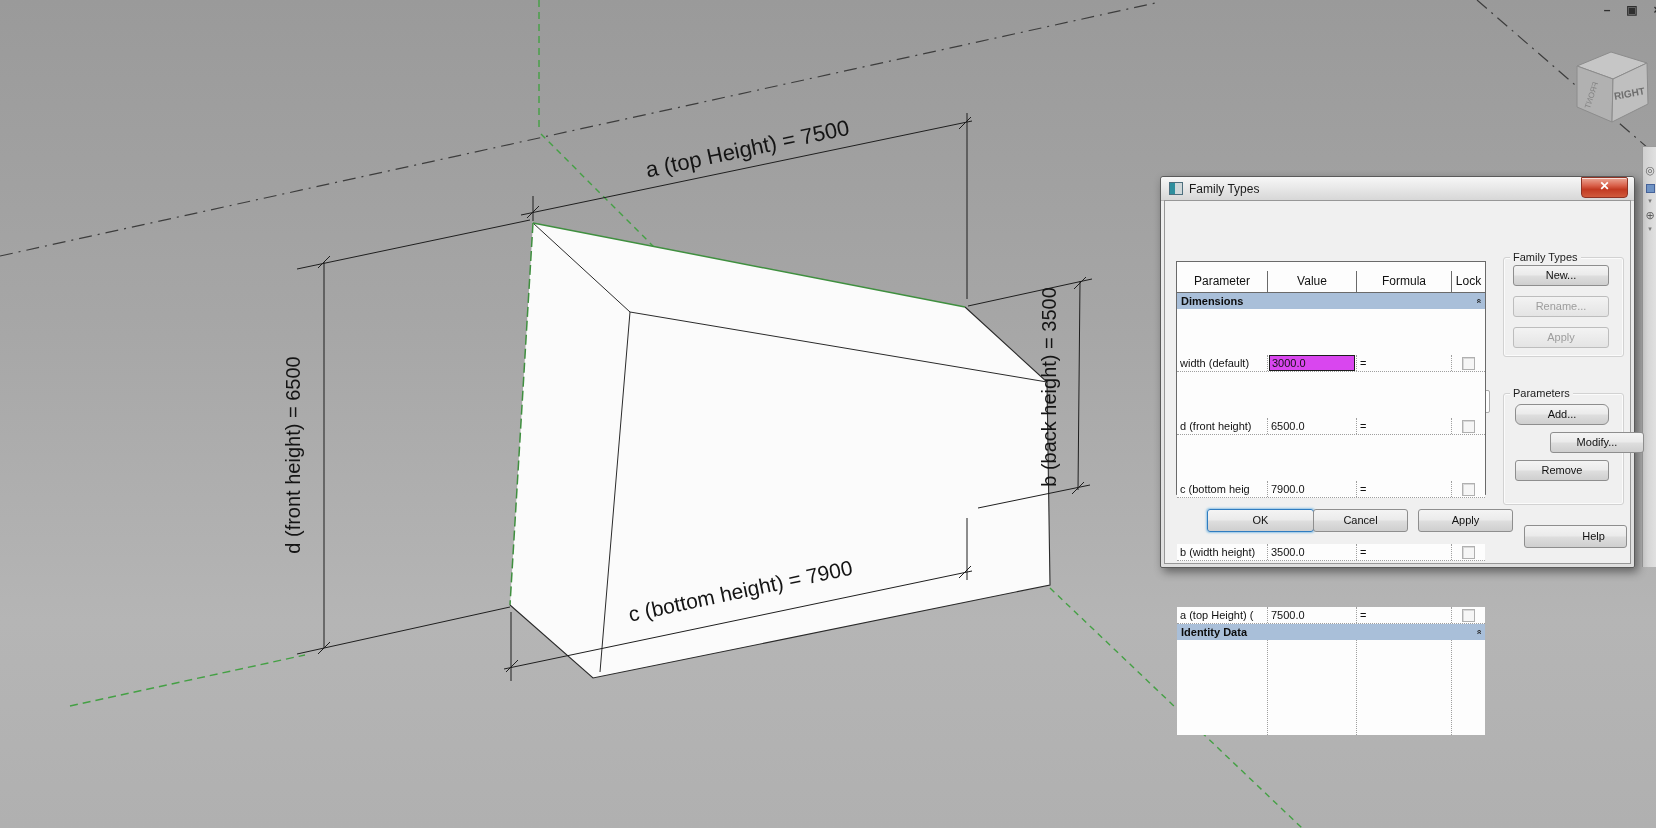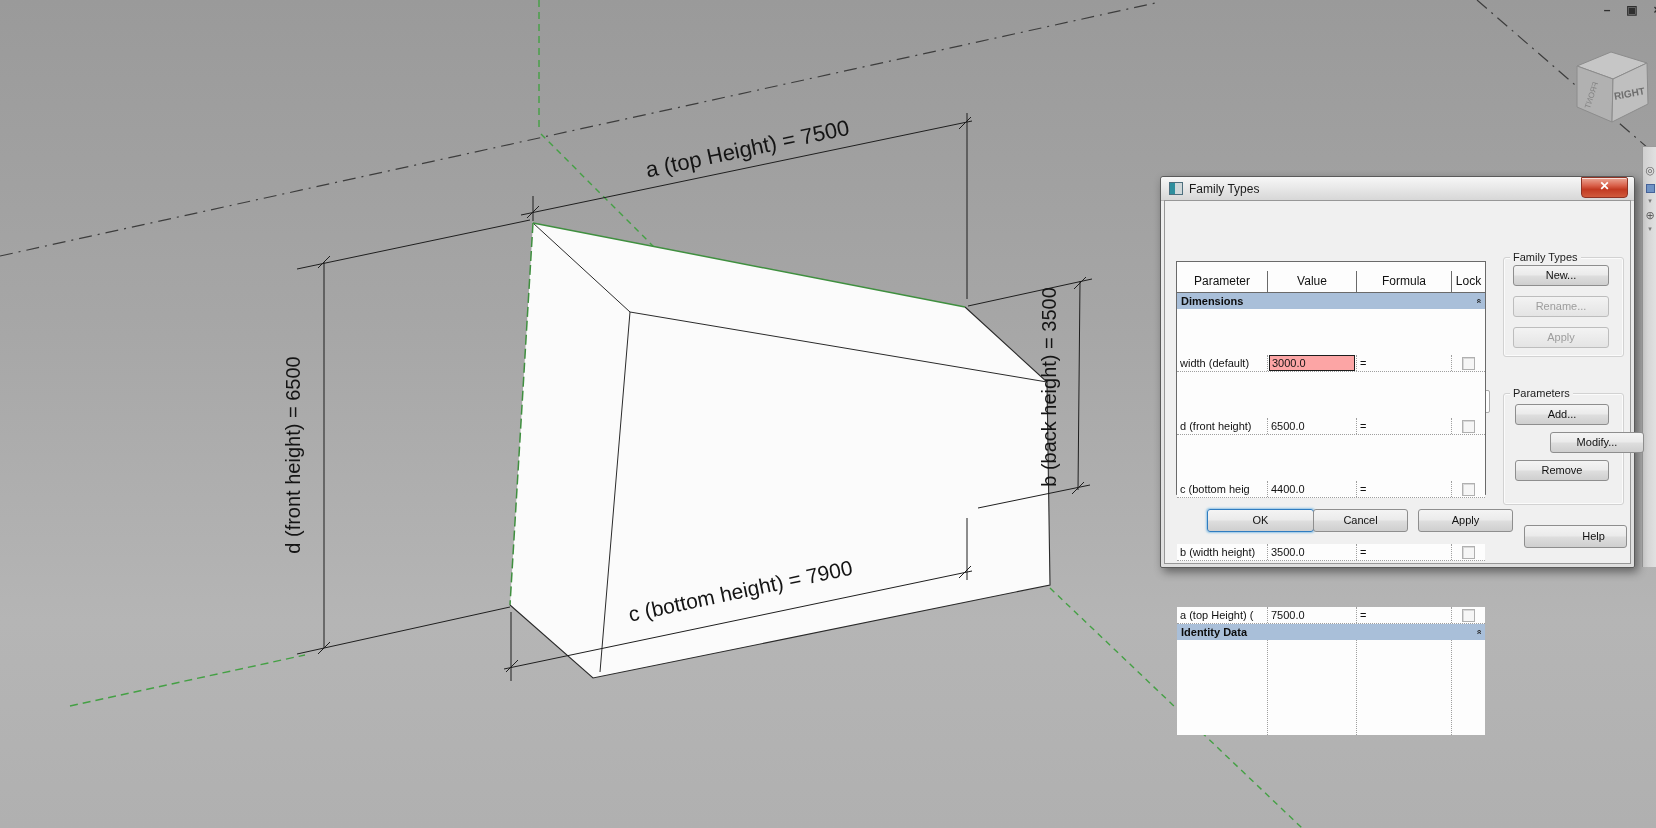--- a/index.html
+++ b/index.html
@@ -55,21 +55,21 @@
   .section-row{height:16px;background:#a9bfd9;display:flex;align-items:center;
     font-weight:bold;font-size:11px;padding:0 4px;box-sizing:border-box;justify-content:space-between;color:#0c0c0c;}
   .chev{font-size:9px;font-weight:bold;color:#222;display:inline-block;}
   .chev.up{transform:rotate(90deg);}
   .chev.down{transform:rotate(-90deg);}
   .data-row{height:17px;display:flex;font-size:11px;align-items:center;
     border-bottom:1px dotted #9f9f9f;box-sizing:border-box;background:#fdfdfd;margin-top:46px;}
   .data-row .cell{height:100%;box-sizing:border-box;display:flex;align-items:center;
     border-right:1px dotted #9f9f9f;padding-left:3px;overflow:hidden;white-space:nowrap;}
   .data-row .cell.c-lock{border-right:none;justify-content:center;padding-left:0;}
-  .editbox{box-sizing:border-box;width:100%;height:16px;border:1px solid #1d1d1d;background:#fca5a5;
+  .editbox{box-sizing:border-box;width:100%;height:16px;border:1px solid #1d1d1d;background:#d946ef;
     display:flex;align-items:center;padding-left:2px;}
   .lockbox{width:11px;height:11px;background:#f6f6f6;border:1px solid #b0b0b0;
     box-shadow:inset 1px 1px 0 #d8d8d8;}
   .ft-empty{position:relative;height:95px;background:#fdfdfd;}
   .vline{position:absolute;top:0;bottom:0;border-left:1px dotted #9f9f9f;}
 
   .groupbox{position:absolute;border:1px solid #d2d2d2;border-radius:3px;
     box-shadow:inset 0 0 0 1px #fbfbfb;}
   .groupbox .gb-label{position:absolute;left:6px;top:-7px;background:#f0f0f0;padding:0 3px;color:#1c1c1c;}
   .gb-family{left:342px;top:80px;width:119px;height:98px;}
@@ -212,21 +212,21 @@
         <div class="cell c-param">d (front height)</div>
         <div class="cell c-value">6500.0</div>
         <div class="cell c-formula">=</div>
         <div class="cell c-lock">
           <span class="lockbox"></span>
         </div>
       </div>
 
       <div class="data-row">
         <div class="cell c-param">c (bottom heig</div>
-        <div class="cell c-value">4400.0</div>
+        <div class="cell c-value">7900.0</div>
         <div class="cell c-formula">=</div>
         <div class="cell c-lock">
           <span class="lockbox"></span>
         </div>
       </div>
 
       <div class="data-row">
         <div class="cell c-param">b (width height)</div>
         <div class="cell c-value">3500.0</div>
         <div class="cell c-formula">=</div>
@@ -259,21 +259,21 @@
     <div class="groupbox gb-family">
       <span class="gb-label">Family Types</span>
     </div>
     <div class="btn" style="left:352px;top:88px;">New...</div>
     <div class="btn disabled" style="left:352px;top:119px;">Rename...</div>
     <div class="btn disabled" style="left:352px;top:150px;">Apply</div>
 
     <div class="groupbox gb-params">
       <span class="gb-label">Parameters</span>
     </div>
-    <div class="btn" style="left:354px;top:227px;width:94px;">Add...</div>
+    <div class="btn" style="left:354px;top:227px;width:94px;border-radius:6px;">Add...</div>
     <div class="btn" style="left:354px;top:255px;width:94px;margin-left:35px;">Modify...</div>
     <div class="btn" style="left:354px;top:283px;width:94px;">Remove</div>
 
     <div class="btn focused" style="left:46px;top:332px;width:107px;height:23px;line-height:21px;">OK</div>
     <div class="btn" style="left:152px;top:332px;width:95px;height:23px;line-height:21px;">Cancel</div>
     <div class="btn" style="left:257px;top:332px;width:95px;height:23px;line-height:21px;">Apply</div>
     <div class="btn" style="left:363px;top:348px;width:103px;height:23px;line-height:21px;padding-left:36px;">Help</div>
   </div>
 
 </div>

